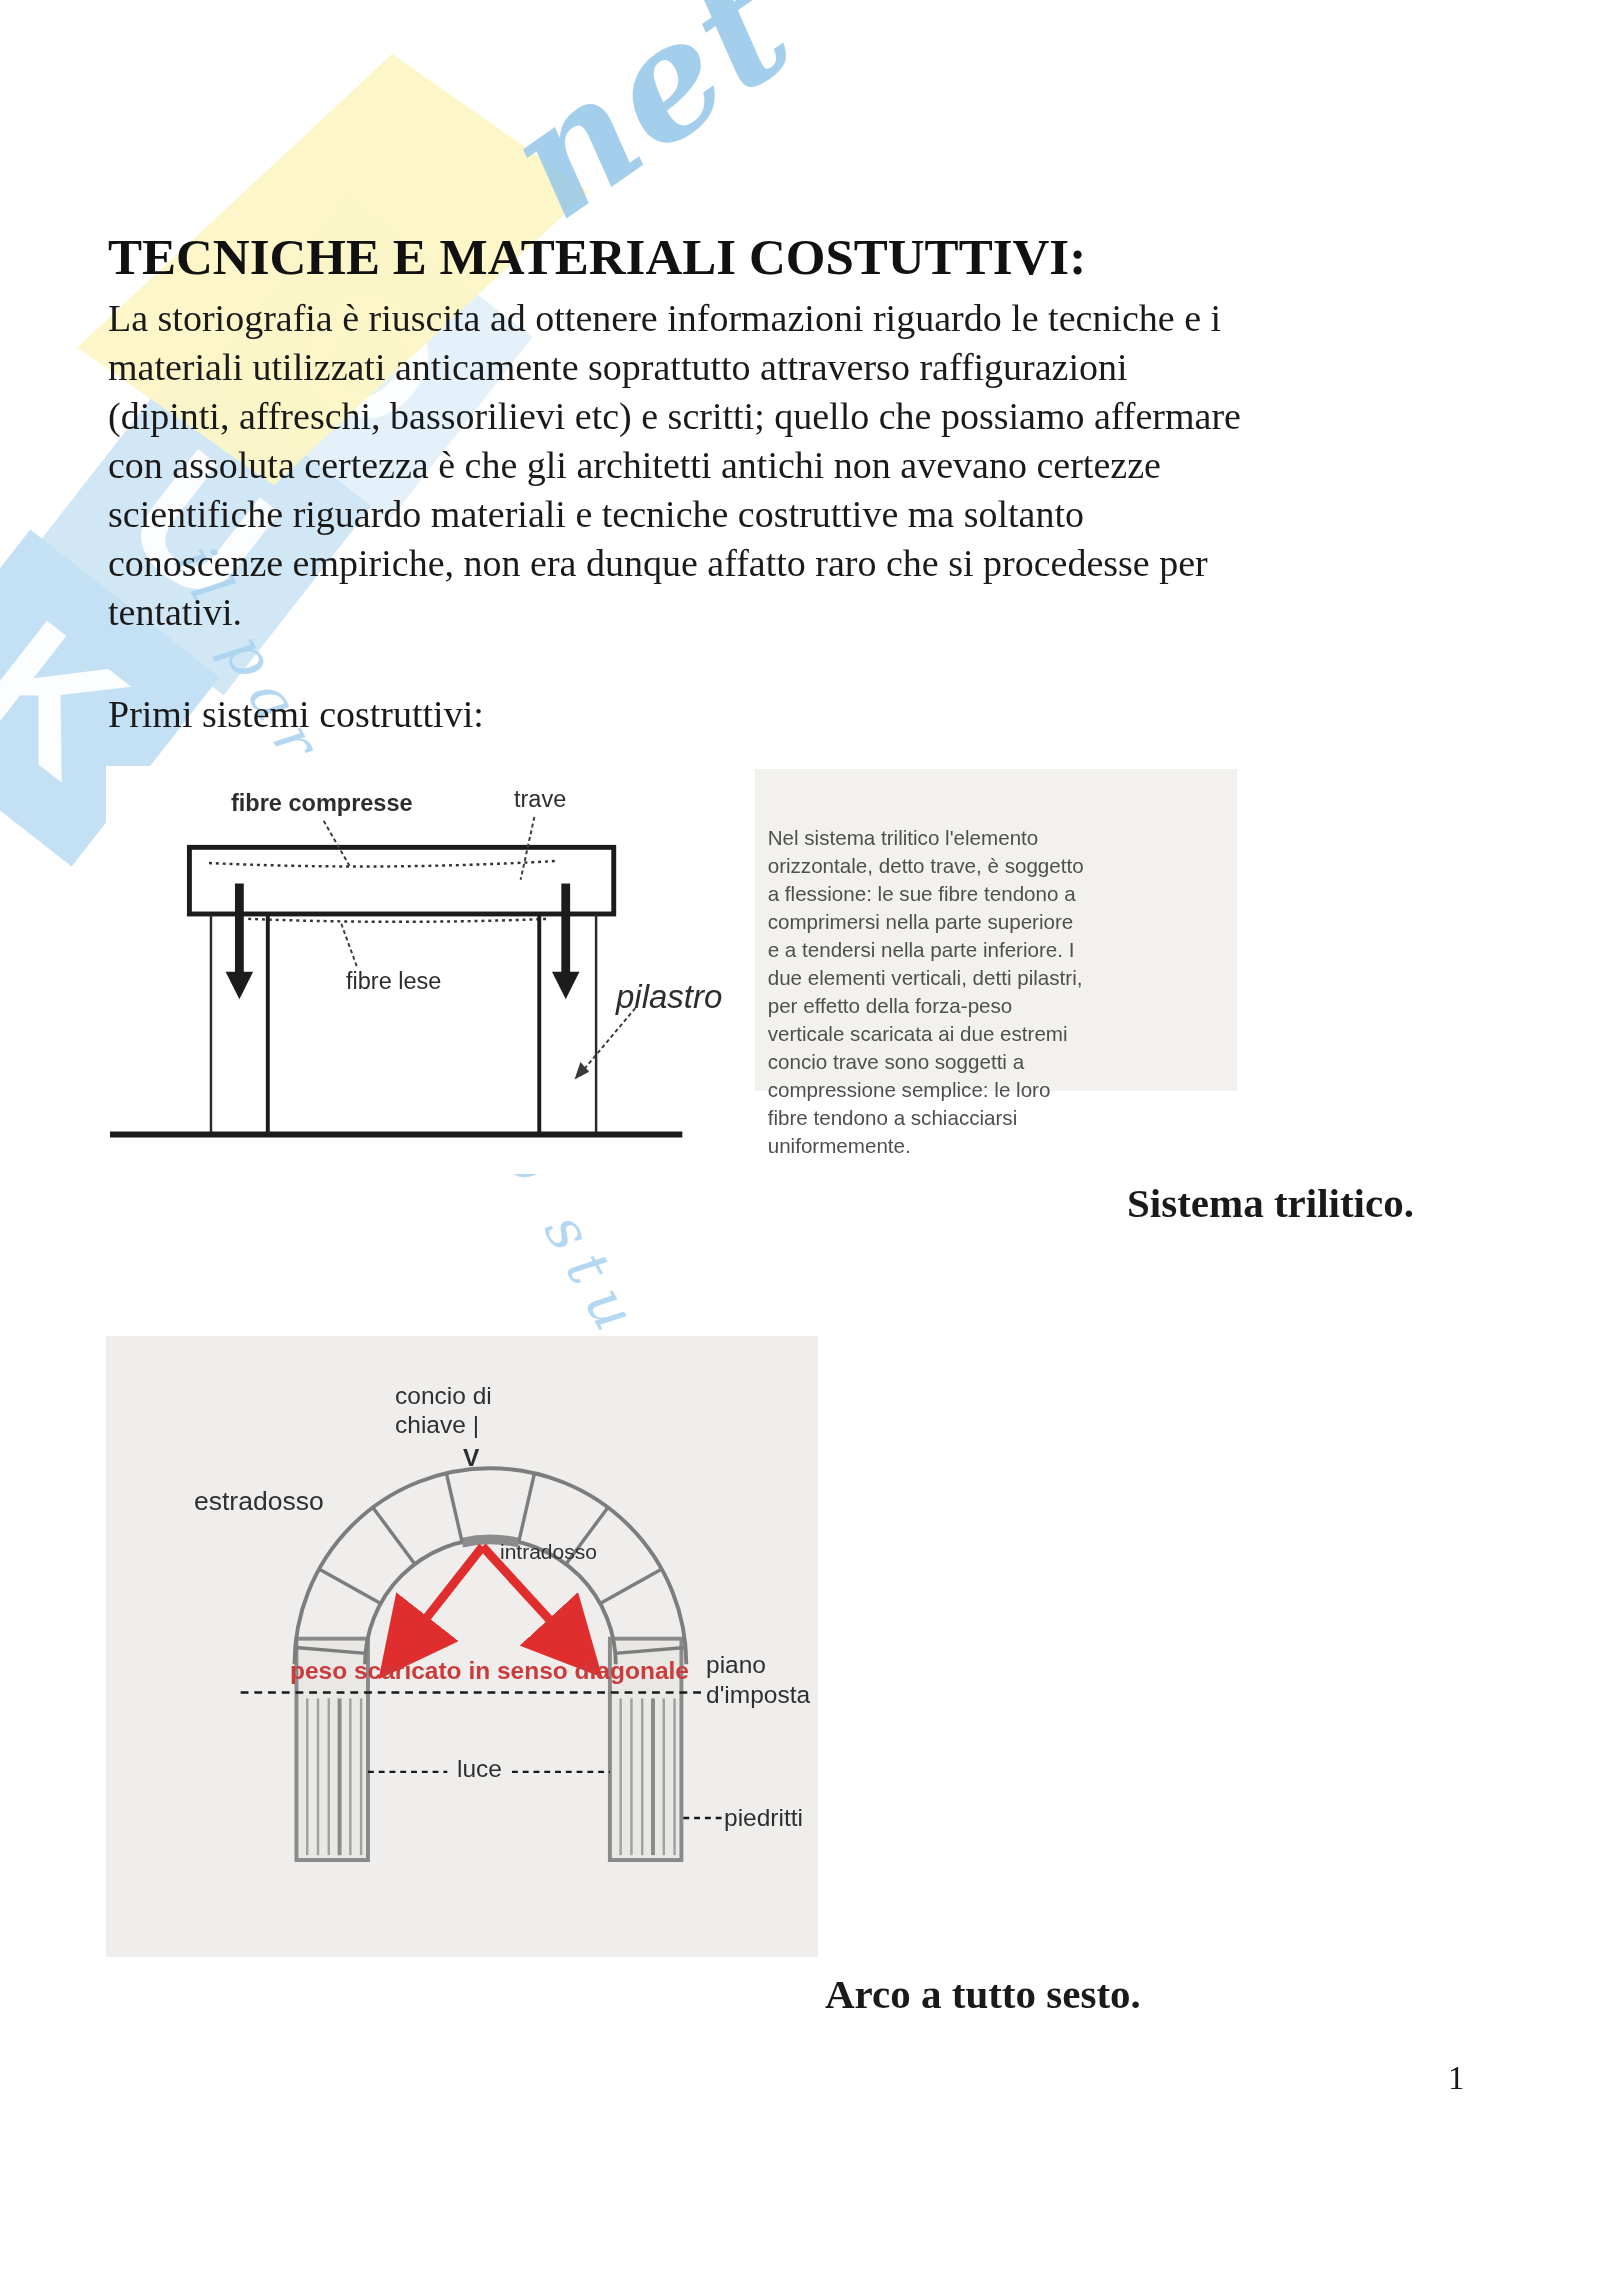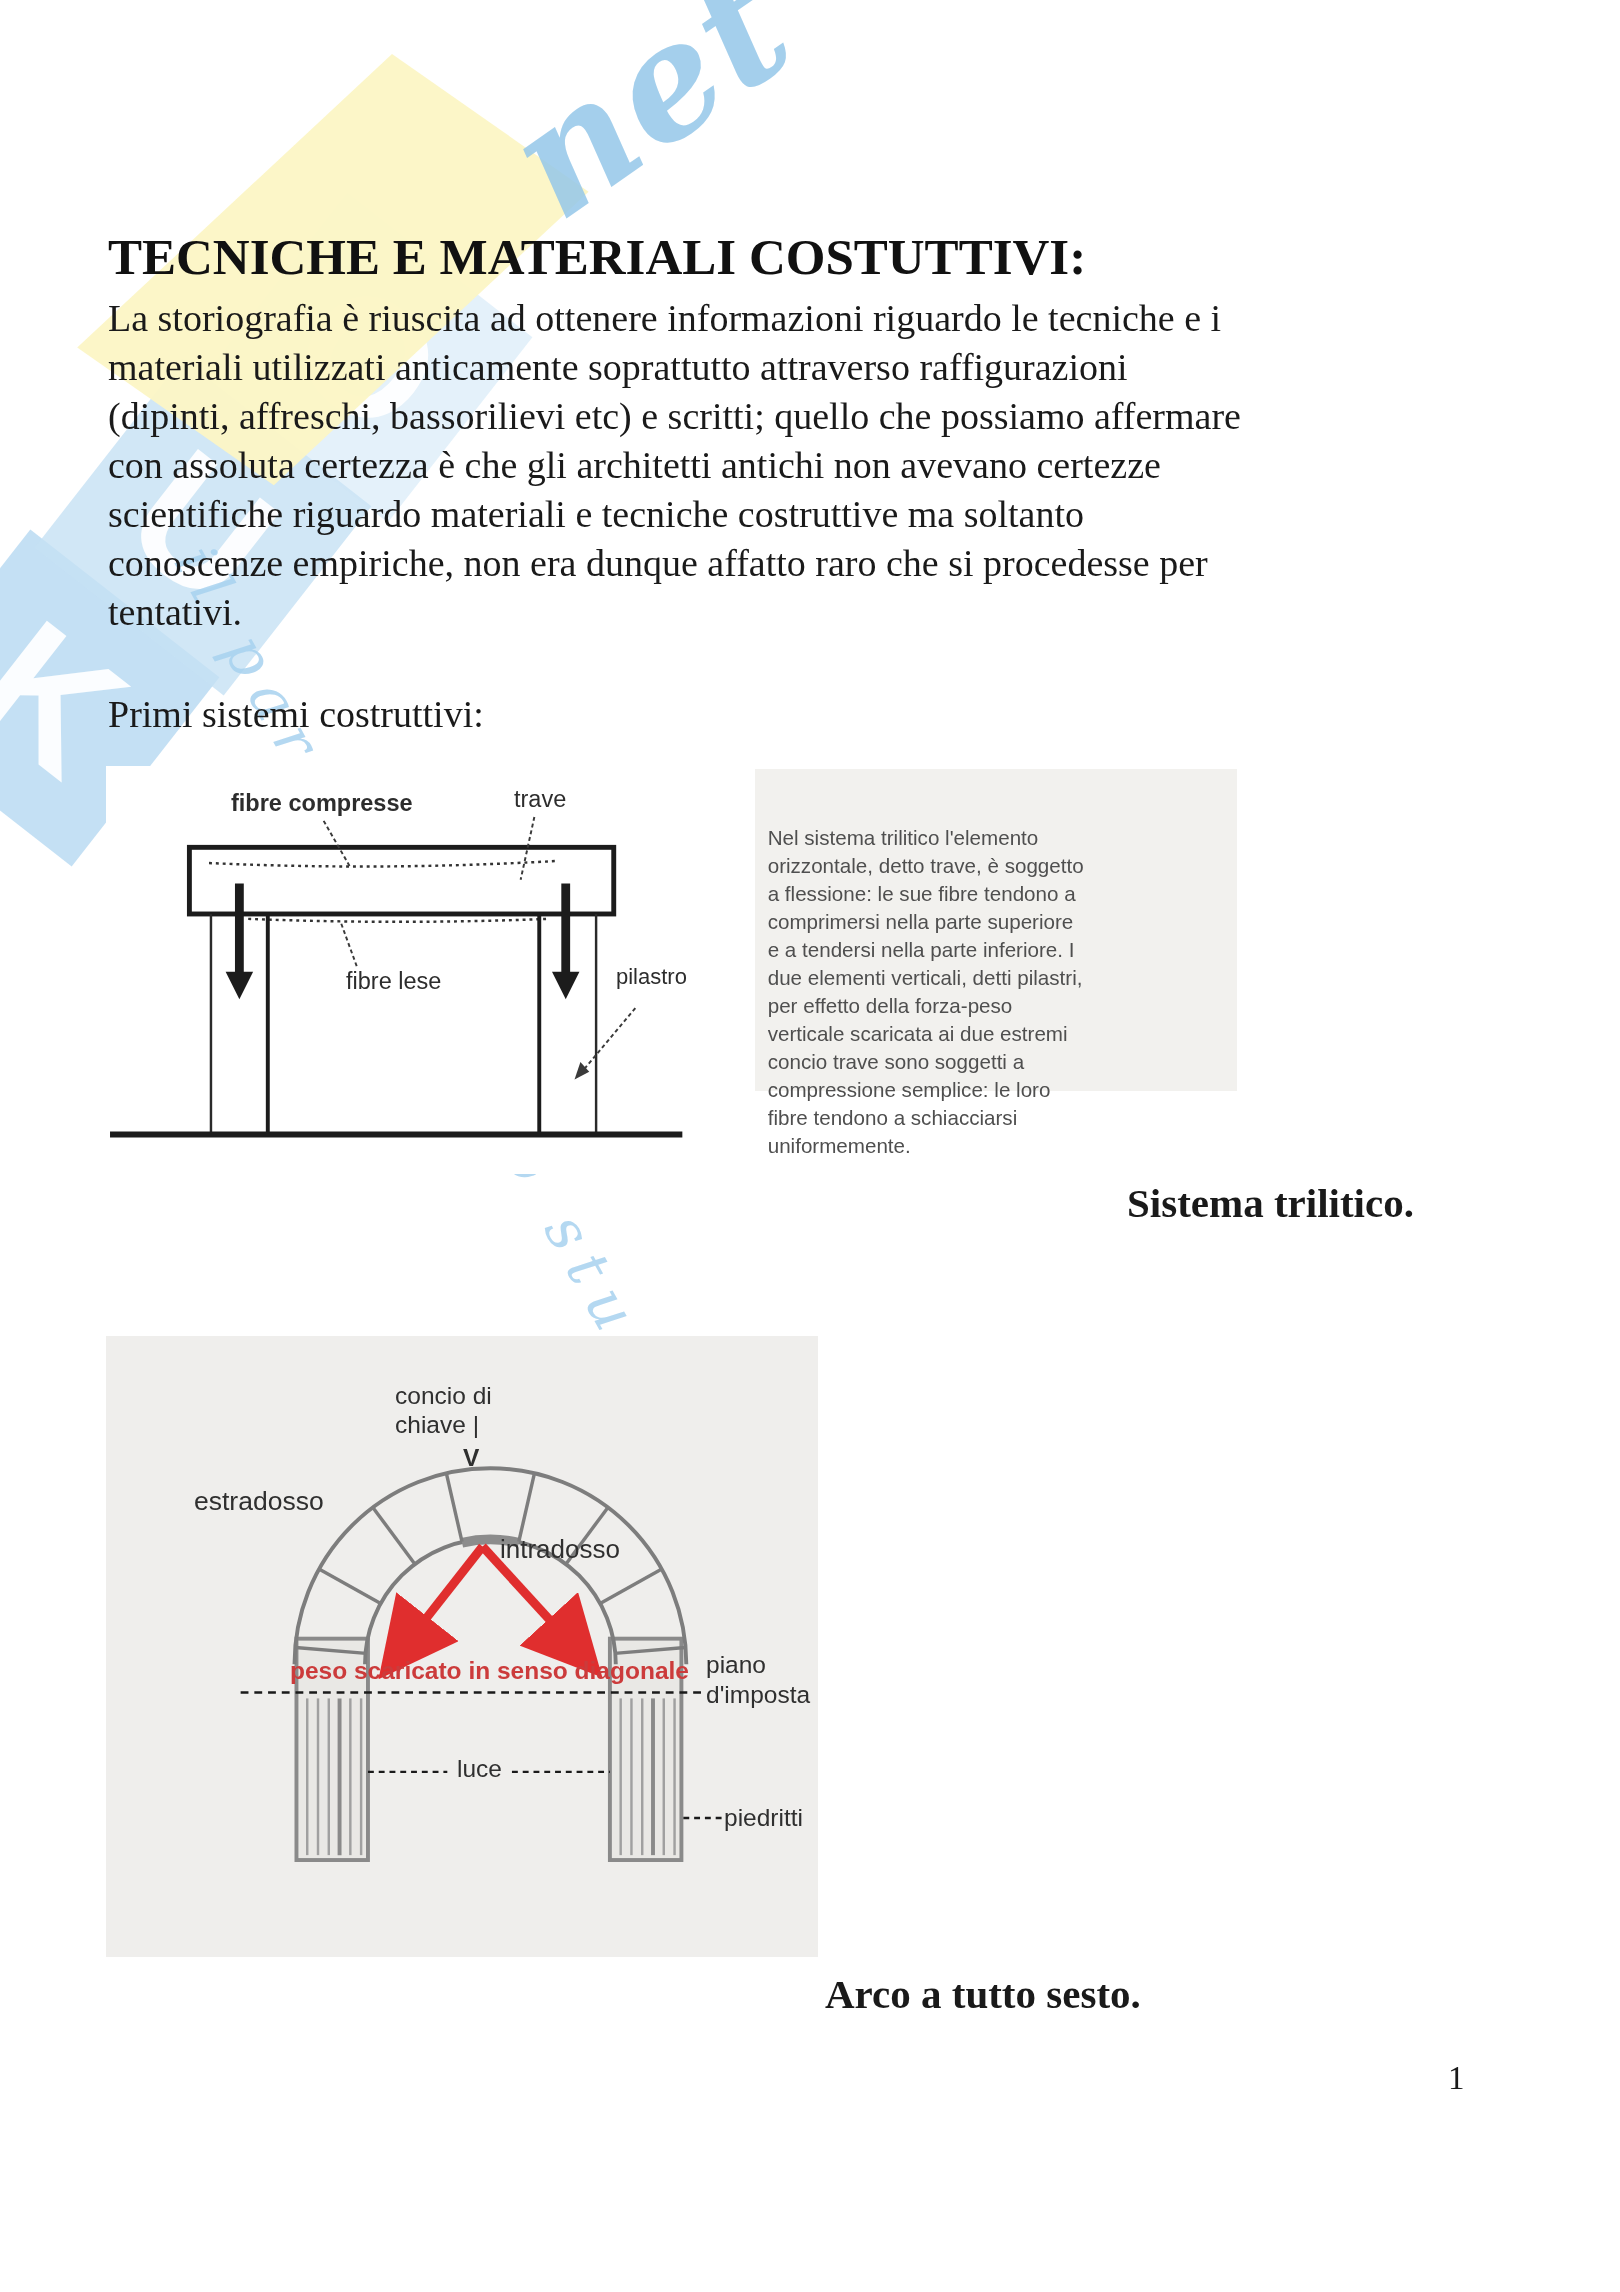--- a/index.html
+++ b/index.html
@@ -29,33 +29,33 @@
   .intro{position:absolute;left:108px;top:294px;}
   .body-line{font-size:38px;line-height:49px;white-space:nowrap;}
   .section-heading{position:absolute;left:108px;top:692px;font-size:38px;white-space:nowrap;}
   
   .fig1{position:absolute;left:106px;top:766px;width:1029px;height:408px;background:#ffffff;}
   .fig1 svg{position:absolute;left:0;top:0;}
   .fig1-label{position:absolute;font-family:"Liberation Sans",sans-serif;font-size:23.5px;color:#2d2d2d;white-space:nowrap;}
   .lbl-fibre-compresse{left:125px;top:23.5px;font-weight:bold;}
   .lbl-trave{left:408px;top:19.6px;}
   .lbl-fibre-lese{left:240px;top:202px;}
-  .lbl-pilastro{left:510px;top:198px;font-size:22px;}
+  .lbl-pilastro{left:510px;top:212px;font-size:33px;font-style:italic;}
   .fig1-panel{position:absolute;left:649px;top:2.9px;width:482px;height:322px;background:#f2f1ee;}
   .fig1-panel-text{position:absolute;left:12.7px;top:55px;font-family:"Liberation Sans",sans-serif;
     font-size:20.6px;line-height:28px;color:#4f4f4f;white-space:nowrap;}
   .caption1{position:absolute;left:1127px;top:1179px;font-size:41px;font-weight:bold;white-space:nowrap;}
   
   .fig2{position:absolute;left:106px;top:1336px;width:712px;height:621px;background:#efeeec;}
   .fig2 svg{position:absolute;left:0;top:0;}
   .fig2-label{position:absolute;font-family:"Liberation Sans",sans-serif;font-size:24.5px;color:#2f2f2f;white-space:nowrap;}
   .lbl-concio{left:289px;top:45px;width:137px;text-align:left;line-height:1.2;white-space:normal;}
   .lbl-keyv{left:357px;top:108px;font-weight:bold;}
   .lbl-estradosso{left:88px;top:150px;font-size:26.5px;}
-  .lbl-intradosso{left:394px;top:198px;font-size:26px;}
+  .lbl-intradosso{left:394px;top:204px;font-size:21px;}
   .lbl-peso{left:184px;top:321px;width:386px;text-align:center;font-weight:bold;font-size:24.5px;}
   .lbl-piano{left:600px;top:314px;line-height:1.22;}
   .lbl-luce{left:341px;top:419px;width:65px;text-align:center;}
   .lbl-piedritti{left:618px;top:468px;}
   .caption2{position:absolute;left:825px;top:1970px;font-size:41px;font-weight:bold;white-space:nowrap;}
   .page-number{position:absolute;left:1448px;top:2060px;font-size:33px;}
 </style>
 </head>
 <body>
 

